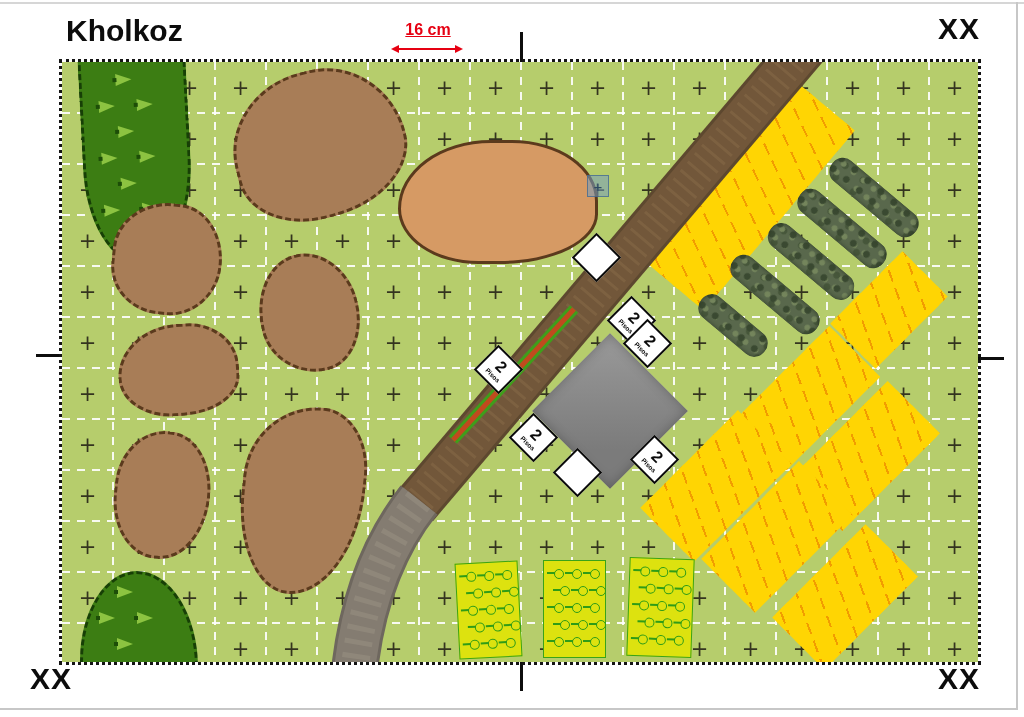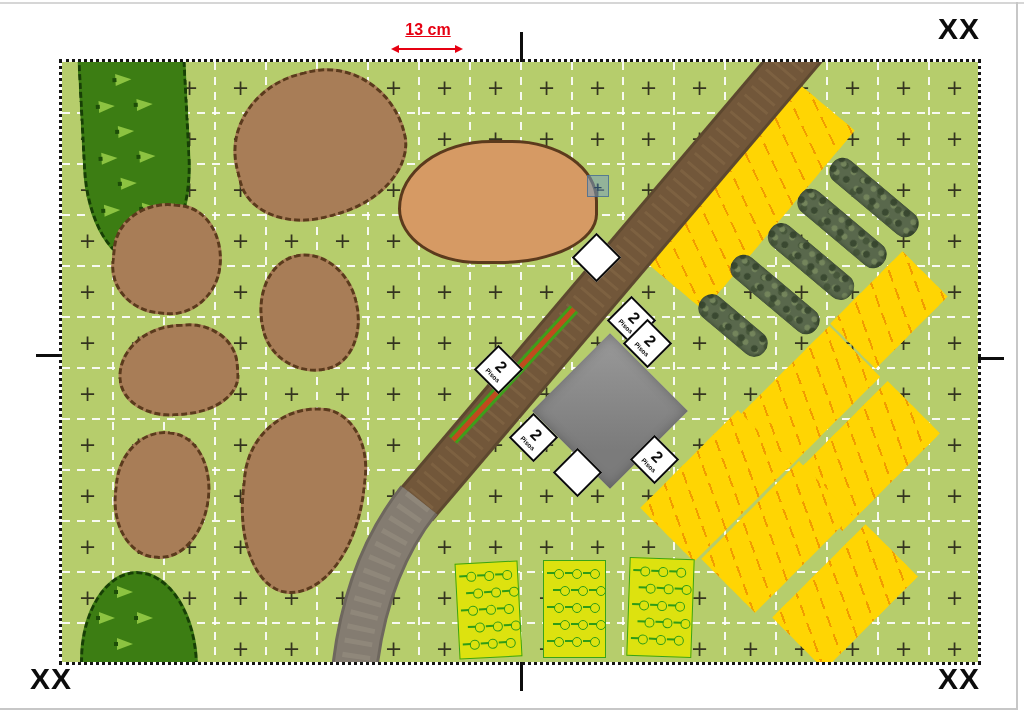--- a/index.html
+++ b/index.html
@@ -91,21 +91,22 @@
   .hedge-red{fill:none;stroke:#c04a1e;stroke-width:5;}
 </style>
 </head>
 <body>
 
 <div class="page">
   <div class="hairline-top"></div>
   <div class="hairline-right"></div>
   <div class="hairline-bottom"></div>
 
-  <div class="scale-label">13 cm</div>
+  <div class="title">Kholkoz</div>
+  <div class="scale-label">16 cm</div>
   <div class="scale-arrow"></div>
 
   <div class="corner tr">XX</div>
   <div class="corner bl">XX</div>
   <div class="corner br">XX</div>
 
   <div class="tick-v tick-top"></div>
   <div class="tick-v tick-bottom"></div>
   <div class="tick-h tick-left"></div>
   <div class="tick-h tick-right"></div>

